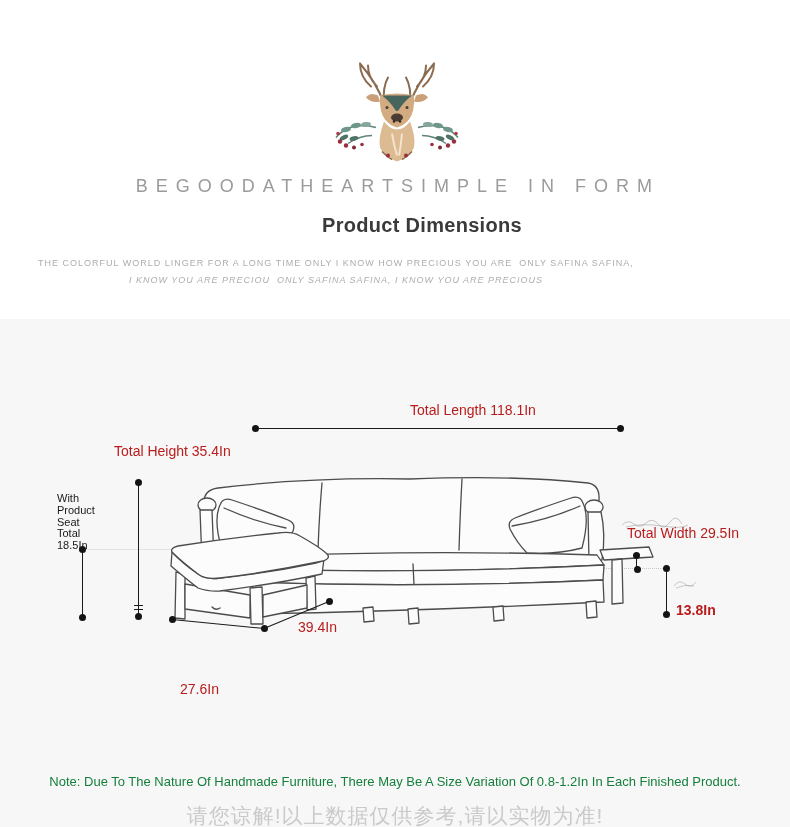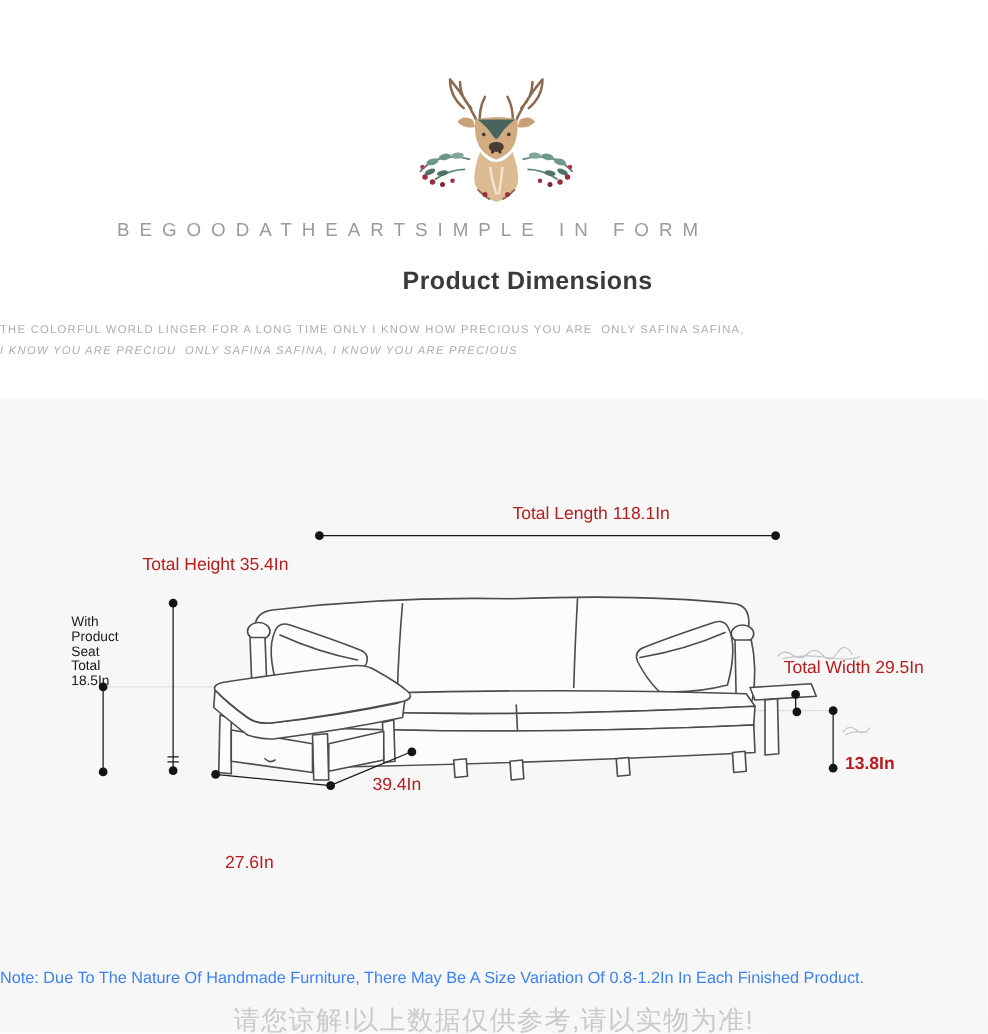--- a/index.html
+++ b/index.html
@@ -1,44 +1,44 @@
 <!DOCTYPE html>
 <html><head>
 <meta charset="utf-8">
 <style>
   * { margin:0; padding:0; box-sizing:border-box; }
   body { background:#ffffff; font-family:"Liberation Sans","DejaVu Sans",sans-serif; }
   #screen { position:relative; width:790px; height:827px; background:#ffffff; overflow:hidden; }
   .abs { position:absolute; }
 
   
-  .tagline { left:0; top:176px; width:660px; text-align:center; color:#9b9b9b;
-             font-size:15px; letter-spacing:8px; white-space:pre; }
+  .tagline { left:0; top:176px; width:660px; text-align:right; color:#9b9b9b;
+             font-size:18px; letter-spacing:8px; white-space:pre; }
   .title   { left:0; top:214px; width:790px; text-align:center; color:#3a3a3a;
              font-size:20px; font-weight:bold; letter-spacing:.3px;margin-left:27px; }
-  .subline { left:0; width:660px; text-align:left; color:#adadad;
-             font-size:9px; letter-spacing:1px; white-space:pre; }
+  .subline { left:0; width:660px; text-align:center; color:#adadad;
+             font-size:9px; letter-spacing:1px; white-space:pre;padding-left:12px; }
 
   
   .panel { left:0; top:319px; width:790px; height:508px; background:#f7f7f7; }
 
   
   .dim-label { font-size:14px; color:#b91c1c; white-space:nowrap; }
   .hline { height:0; border-top:1px solid #1a1a1a; }
   .vline { width:0; border-left:1px solid #1a1a1a; }
   .rline { height:0; border-top:1px solid #1a1a1a; transform-origin:0 50%; }
   .dot   { width:7px; height:7px; border-radius:50%; background:#141414; }
   .tick  { height:0; width:9px; border-top:1.5px solid #1a1a1a; }
   .guide-solid  { height:0; border-top:1px solid #e2e2e2; }
   .guide-dotted { height:0; border-top:1px dotted #c9c9c9; }
   .seat-label { font-size:11px; line-height:11.8px; color:#1a1a1a; }
   .seat-label span { display:block; }
 
   
-  .note { left:0; top:774px; width:790px; text-align:left; color:#3b82f6; font-size:13px; }
+  .note { left:0; top:774px; width:790px; text-align:center; color:#15803d; font-size:13px; }
   .disclaimer { left:0; top:802px; width:790px; text-align:center; color:#cacaca;
                 font-size:21px; letter-spacing:1px; }
 </style>
 </head>
 <body>
 
 <div id="screen">
 
   <svg class="abs" style="left:332px; top:50px;" width="130" height="118" viewBox="0 0 130 115">
     <g stroke="#8b6b50" stroke-width="2" fill="none" stroke-linecap="round">

